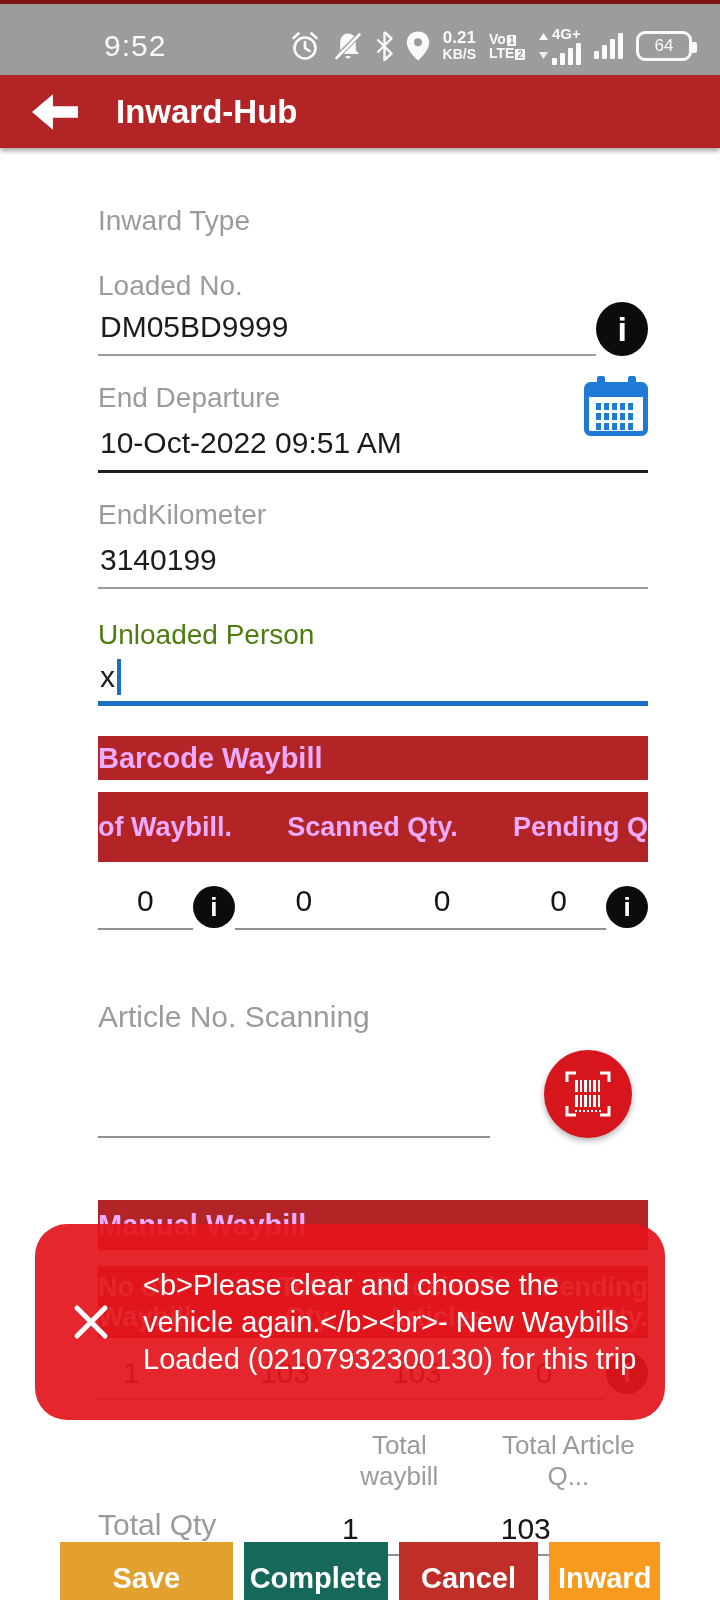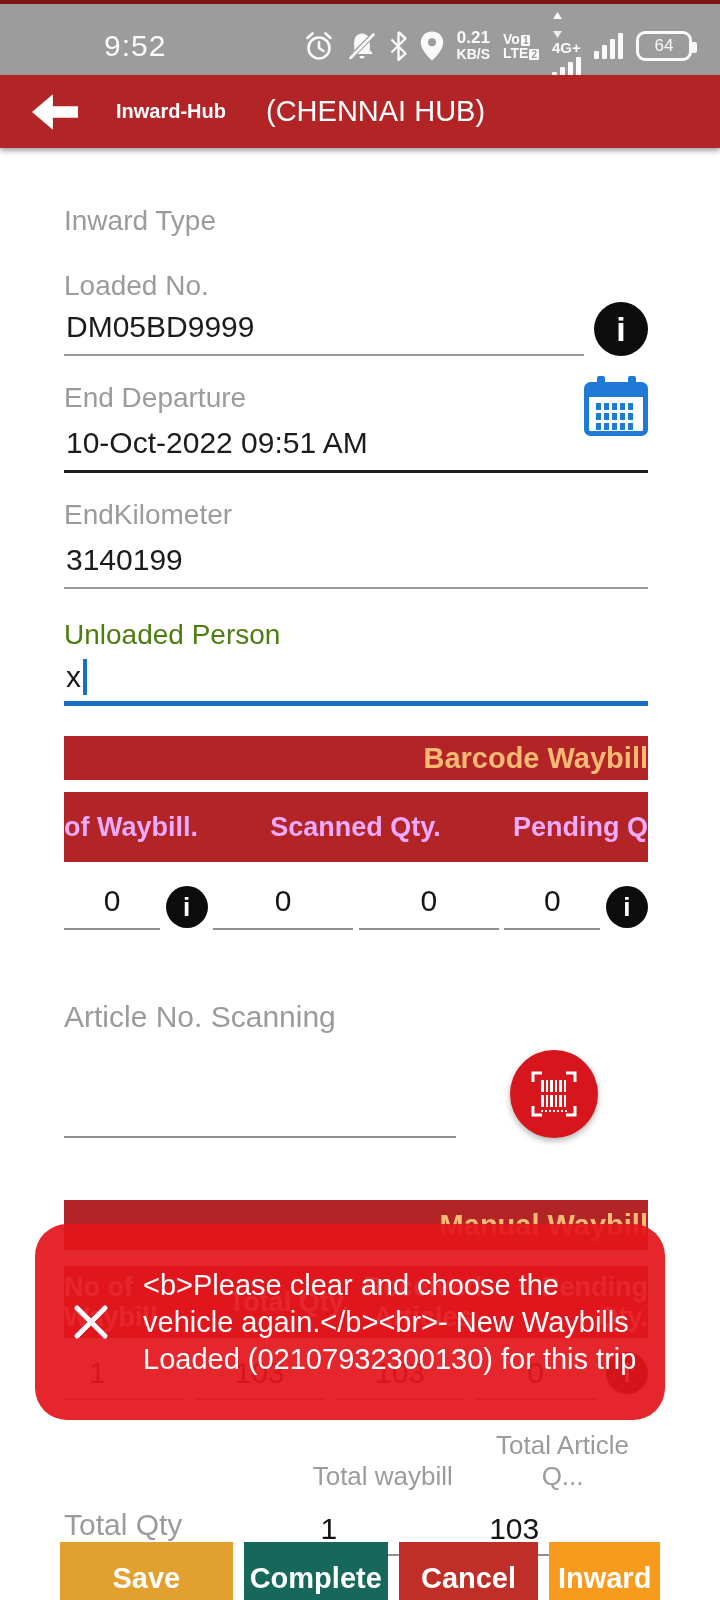--- a/index.html
+++ b/index.html
@@ -10,38 +10,38 @@
   .statusbar { height:75px; background:#9c9c9c; border-top:4px solid #7e1416;
     display:flex; align-items:center; padding:12px 22px 0 104px; color:#fafafa; }
   .sb-time { font-size:30px; letter-spacing:1px; }
   .sb-icons { margin-left:auto; display:flex; align-items:center; gap:13px; }
   .sb-icons svg { display:block; }
   .sb-rate { text-align:center; font-weight:bold; line-height:16px; font-size:17px; }
   .sb-rate .u { font-size:14px; }
   .sb-volte { text-align:left; font-weight:bold; line-height:14px; font-size:14px; }
   .sb-volte .badge { display:inline-block; background:#fafafa; color:#9c9c9c; font-size:10px;
     line-height:11px; padding:0 2px; margin-left:1px; border-radius:1px; }
-  .sb-net { display:flex; align-items:flex-start; gap:3px;flex-direction:column; }
+  .sb-net { display:flex; align-items:center; gap:3px; }
   .sb-net .lbl { font-size:15px; font-weight:bold; line-height:14px; }
   .bars { display:flex; align-items:flex-end; gap:3px; }
   .bars i { display:block; width:5px; background:#fafafa; border-radius:1px; }
   .battery { position:relative; width:56px; height:30px; border:3px solid #fafafa; border-radius:9px;
     display:flex; align-items:center; justify-content:center; font-size:17px; margin-right:6px; }
   .battery:after { content:""; position:absolute; right:-8px; top:8px; width:5px; height:11px;
     background:#fafafa; border-radius:0 2px 2px 0; }
 
   
   .appbar { height:73px; background:var(--app_red,#b22426); display:flex; align-items:center;
     padding:0 32px; color:#fff; box-shadow:0 3px 5px rgba(0,0,0,.35); position:relative; z-index:2; }
   .back-btn { width:46px; display:flex; align-items:center; cursor:pointer; }
-  .appbar .title { font-size:20px; font-weight:bold; margin-left:38px; }
+  .appbar .title { font-size:33px; font-weight:bold; margin-left:38px; }
   .appbar .subtitle { font-size:29px; margin-left:40px; }
 
   
-  .content { padding:0 72px 0 64px; }
+  .content { padding:0 72px 0 64px;margin-left:34px; }
   .flabel { font-size:28px; color:#9b9b9b; }
   .fvalue { font-size:30px; color:#1b1b1b; }
 
   .inward-row { margin-top:50px; height:46px; display:flex; align-items:center; }
   .radio-group { margin-left:auto; display:flex; align-items:center; }
   .radio { width:38px; height:38px; border-radius:50%; border:4px solid var(--accent_blue,#1565c0);
     display:flex; align-items:center; justify-content:center; margin-right:12px; cursor:pointer; }
   .radio .dot { width:18px; height:18px; border-radius:50%; background:var(--accent_blue,#1565c0); }
   .radio.unsel { border-color:#8e8e8e; }
   .radio-label { font-size:30px; color:#141414; margin-right:26px; }
@@ -59,22 +59,22 @@
   .end-line { border-bottom:3px solid #1f1f1f; padding:12px 2px 10px; }
 
   .km-block { margin-top:26px; }
   .km-line { border-bottom:2px solid #9b9b9b; padding:12px 2px 10px; }
 
   .unl-block { margin-top:30px; }
   .unl-label { font-size:28px; color:#4d7c0f; }
   .unl-line { border-bottom:5px solid #1a6fc4; padding:8px 2px 6px; display:flex; align-items:center; }
   .caret { display:inline-block; width:4px; height:36px; background:#1a6fc4; margin-left:2px; }
 
-  .bar-title { height:44px; background:var(--app_red,#b22426); color:#fdba74; font-weight:bold;
-    font-size:29px; display:flex; align-items:center; justify-content:flex-end; }
+  .bar-title { height:44px; background:var(--app_red,#b22426); color:#f0abfc; font-weight:bold;
+    font-size:29px; display:flex; align-items:center; justify-content:flex-start; }
   .bc-title { margin-top:30px; }
   .bc-header { margin-top:12px; height:70px; background:var(--app_red,#b22426); color:#f0abfc;
     font-weight:bold; font-size:27px; display:flex; align-items:center; justify-content:space-between;
     overflow:hidden; white-space:nowrap; }
   .zero-row { margin-top:22px; display:flex; align-items:center; justify-content:space-between; }
   .zfield { border-bottom:2px solid #8f8f8f; text-align:center; font-size:30px; color:#141414;
     padding:0 0 10px; }
   .zf-a { width:96px; } .zf-b { width:140px; } .zf-c { width:140px; } .zf-d { width:96px; }
   .info-sm { width:42px; height:42px; border-radius:50%; background:#0c0c0c; color:#fff;
     display:flex; align-items:center; justify-content:center; font-family:"Liberation Serif",serif;
@@ -198,21 +198,20 @@
     </div>
   </div>
 
   <div class="appbar">
     <span class="back-btn">
       <svg width="46" height="36" viewBox="0 0 44 34">
           <path fill="#fff" d="M20 0 L0 17 L20 34 L20 22.5 H44 V11.5 H20 Z"></path>
         </svg>
     </span>
     <span class="title">Inward-Hub</span>
-    <span class="subtitle">(CHENNAI HUB)</span>
   </div>
 
   <div class="content">
 
     <div class="inward-row">
       <span class="flabel">Inward Type</span>
     </div>
 
     <div class="vehicle-block">
       <div class="flabel">Loaded No.</div>

